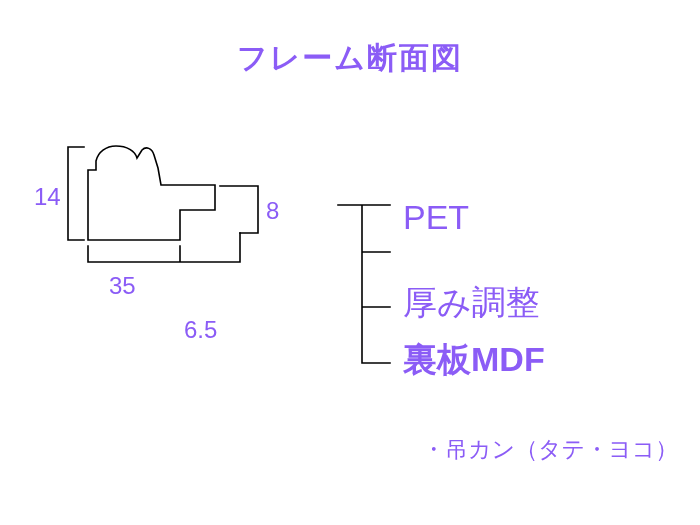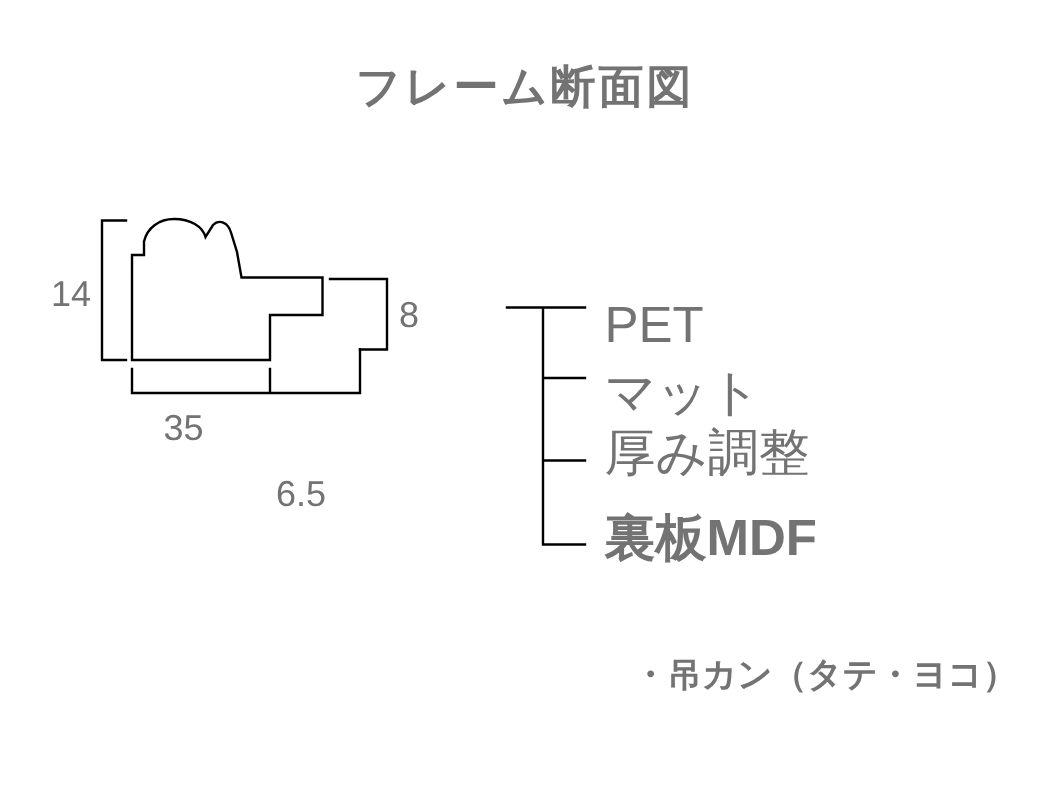--- a/index.html
+++ b/index.html
@@ -2,21 +2,21 @@
 <html><head>
 <meta charset="utf-8">
 <style>
   html, body { margin: 0; padding: 0; background: #ffffff; }
   .page {
     position: relative;
     width: 700px;
     height: 525px;
     background: #ffffff;
     font-family: "Liberation Sans", sans-serif;
-    color: #737373;
+    color: #8b5cf6;
     overflow: hidden;
   }
   .title {
     position: absolute;
     top: 38px;
     left: 0;
     width: 700px;
     text-align: center;
     font-size: 30px;
     font-weight: bold;
@@ -40,21 +40,20 @@
     font-size: 34px;
     line-height: 1;
     white-space: nowrap;
   }
   .note {
     position: absolute;
     left: 422px;
     font-size: 23px;
     line-height: 1;
     white-space: nowrap;
-    font-weight: bold;
   }
 </style>
 </head>
 <body>
 
 <div class="page">
 
   <div class="title">フレーム断面図</div>
 
   <svg class="linework" width="700" height="525" viewBox="0 0 700 525" fill="none" stroke="#000000" stroke-width="1.6" stroke-linecap="square" stroke-linejoin="miter">
@@ -78,19 +77,18 @@
 
   <div class="dim center" style="left:34px; top:185px; width:30px;">14</div>
 
   <div class="dim" style="left:266px; top:199px;">8</div>
 
   <div class="dim center" style="left:109px; top:274px; width:52px;">35</div>
 
   <div class="dim center" style="left:184px; top:274px; width:56px;margin-top:44px;">6.5</div>
 
   <div class="layer-label" style="top:200px;">PET</div>
-  <div class="layer-label" style="top:245px;">マット</div>
   <div class="layer-label" style="top:285px;">厚み調整</div>
   <div class="layer-label" style="top:342px;font-weight:bold;">裏板MDF</div>
 
   <div class="note" style="top:438px;">・吊カン（タテ・ヨコ）</div>
 
 </div>
 
 </body></html>

